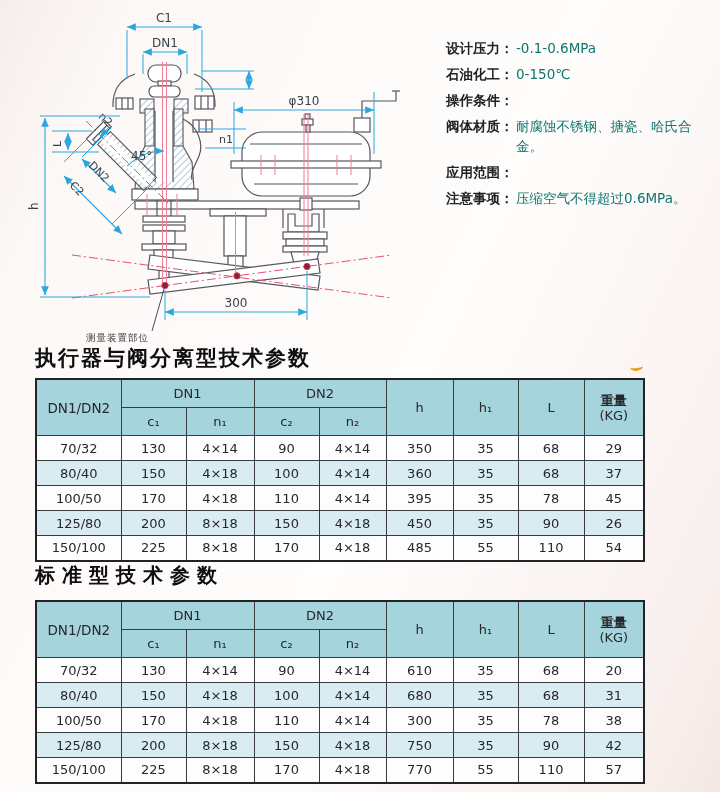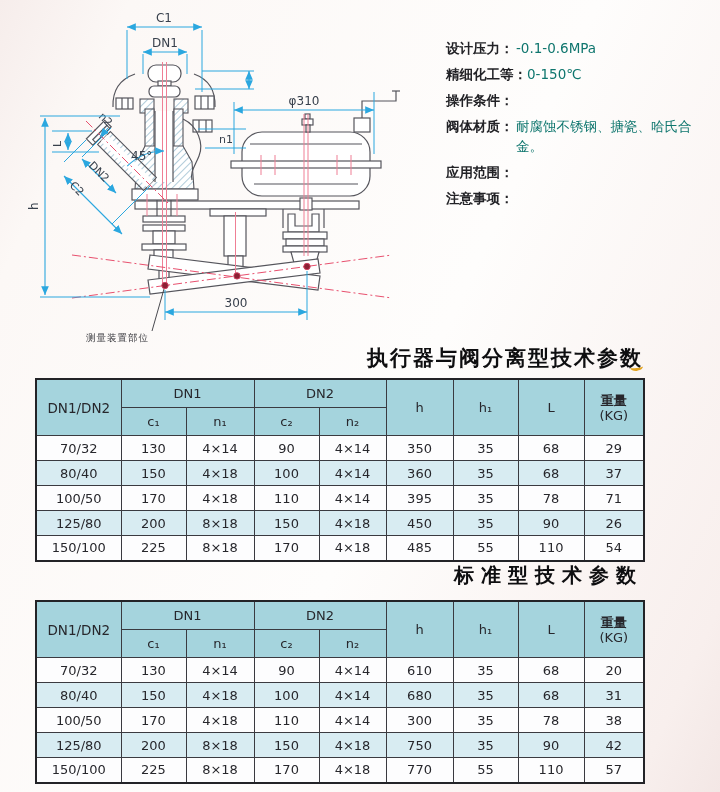--- a/index.html
+++ b/index.html
@@ -9,21 +9,21 @@
     background:linear-gradient(115deg,#f6edeb 0%,#fcf8f6 12%,#fefdfc 55%,#f8efed 92%,#f3e7e5 100%);
     color:#2b2b2f;
   }
   .abs{position:absolute;}
   
   .specs{left:446px;top:38px;width:268px;font-size:13.5px;line-height:20px;}
   .spec-row{display:flex;margin-bottom:6px;}
   .spec-label{flex:0 0 70px;font-weight:700;color:#222226;white-space:nowrap;}
   .spec-value{flex:1;color:#0f766e;}
   
-  .sec-title{left:35px;width:608px;text-align:right;font-weight:700;color:#0e0e10;}
+  .sec-title{left:35px;width:608px;text-align:left;font-weight:700;color:#0e0e10;}
   .t1{top:344px;font-size:21px;letter-spacing:2px;}
   .t2{top:562px;font-size:20px;letter-spacing:7px;}
   .orange-mark{left:630px;top:363px;width:13px;height:5px;border-bottom:3px solid #e2a31f;
     border-radius:60%;transform:rotate(-6deg);}
   
   table.spec{border-collapse:collapse;table-layout:fixed;width:608px;
     border:2.5px solid #232327;background:#fdfdfe;}
   table.spec th,table.spec td{border:1.6px solid #3a3a40;text-align:center;vertical-align:middle;
     padding:0;font-size:13px;font-weight:400;color:#27272c;}
   table.spec thead th{background:#a5d4dd;}
@@ -218,35 +218,36 @@
     <text class="note-t" x="84" y="337">测量装置部位</text>
   </g>
 </svg>
 
 <div class="abs specs">
   <div class="spec-row">
     <span class="spec-label">设计压力：</span>
     <span class="spec-value">-0.1-0.6MPa</span>
   </div>
   <div class="spec-row">
-    <span class="spec-label">精细化工等：</span>
+    <span class="spec-label">石油化工：</span>
     <span class="spec-value">0-150℃</span>
   </div>
   <div class="spec-row">
     <span class="spec-label">操作条件：</span>
   </div>
   <div class="spec-row">
     <span class="spec-label">阀体材质：</span>
     <span class="spec-value">耐腐蚀不锈钢、搪瓷、哈氏合金。</span>
   </div>
   <div class="spec-row">
     <span class="spec-label">应用范围：</span>
   </div>
   <div class="spec-row">
     <span class="spec-label">注意事项：</span>
+    <span class="spec-value">压缩空气不得超过0.6MPa。</span>
   </div>
 </div>
 
 <div class="abs sec-title t1">执行器与阀分离型技术参数</div>
 <div class="abs orange-mark"></div>
 
 <table class="abs spec tbl1">
   <colgroup>
     <col style="width:85px">
       <col style="width:65px">
@@ -303,21 +304,21 @@
       </tr>
       <tr>
         <td>100/50</td>
         <td>170</td>
         <td>4×18</td>
         <td>110</td>
         <td>4×14</td>
         <td>395</td>
         <td>35</td>
         <td>78</td>
-        <td>71</td>
+        <td>45</td>
       </tr>
       <tr>
         <td>125/80</td>
         <td>200</td>
         <td>8×18</td>
         <td>150</td>
         <td>4×18</td>
         <td>450</td>
         <td>35</td>
         <td>90</td>

